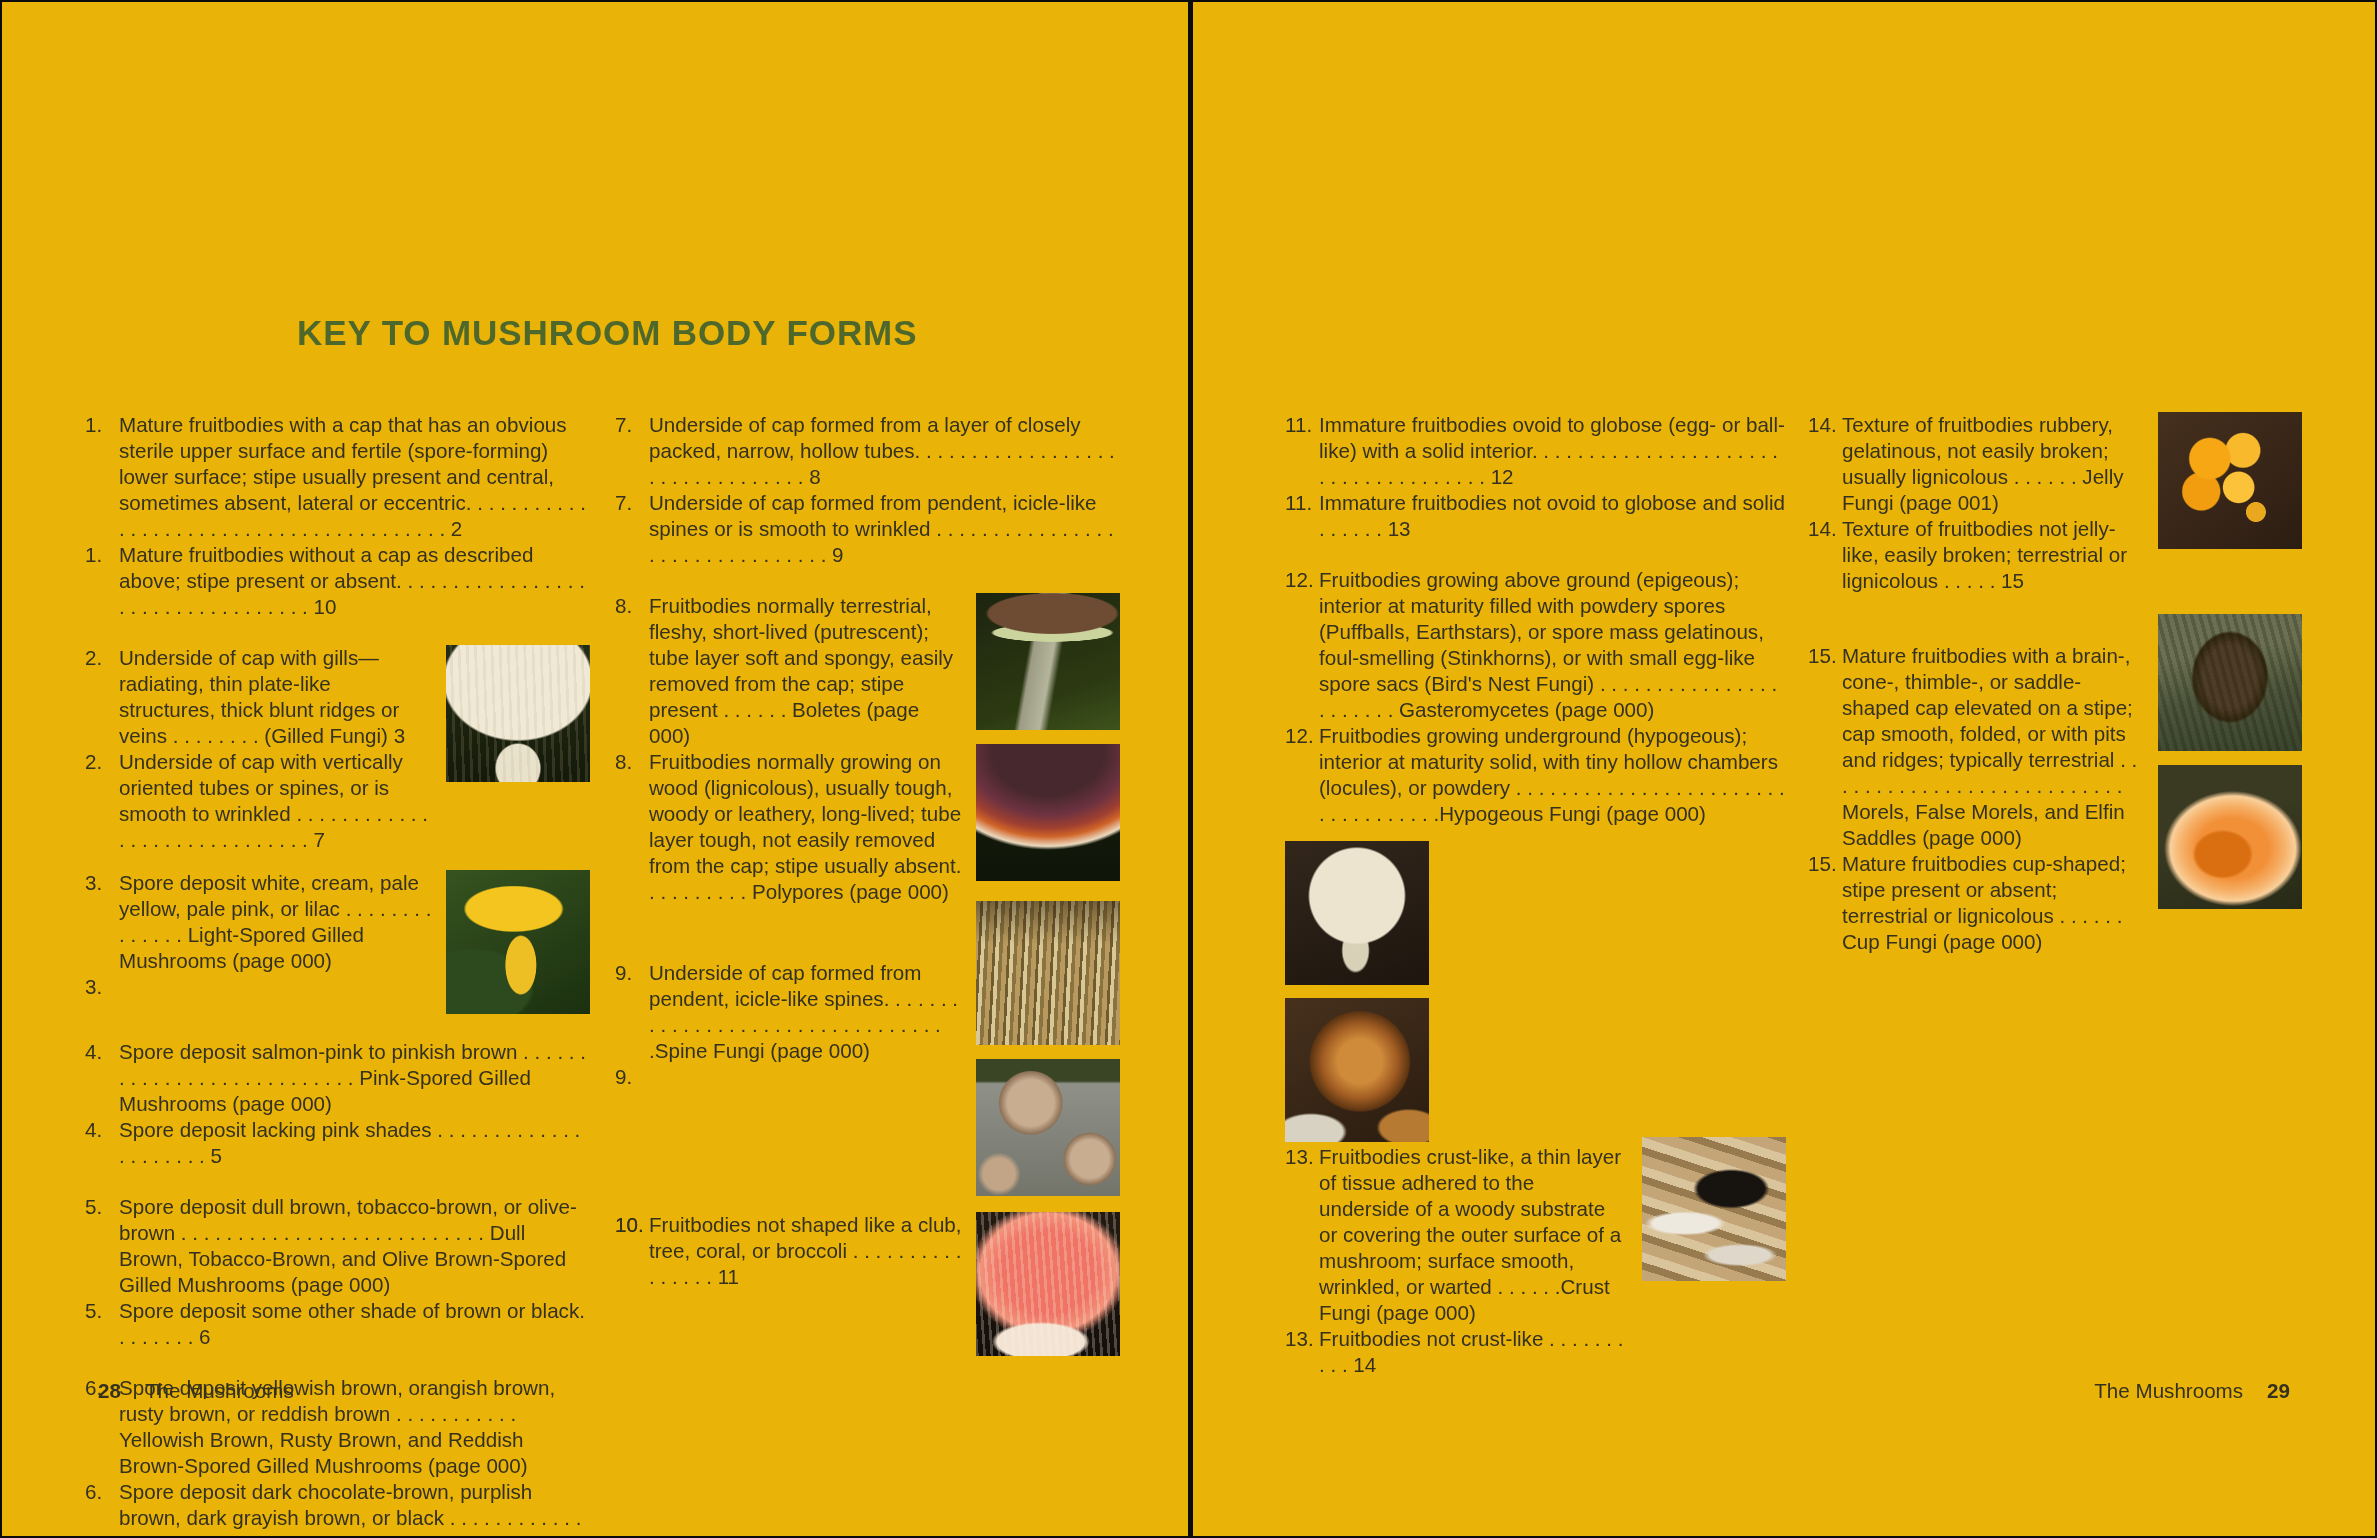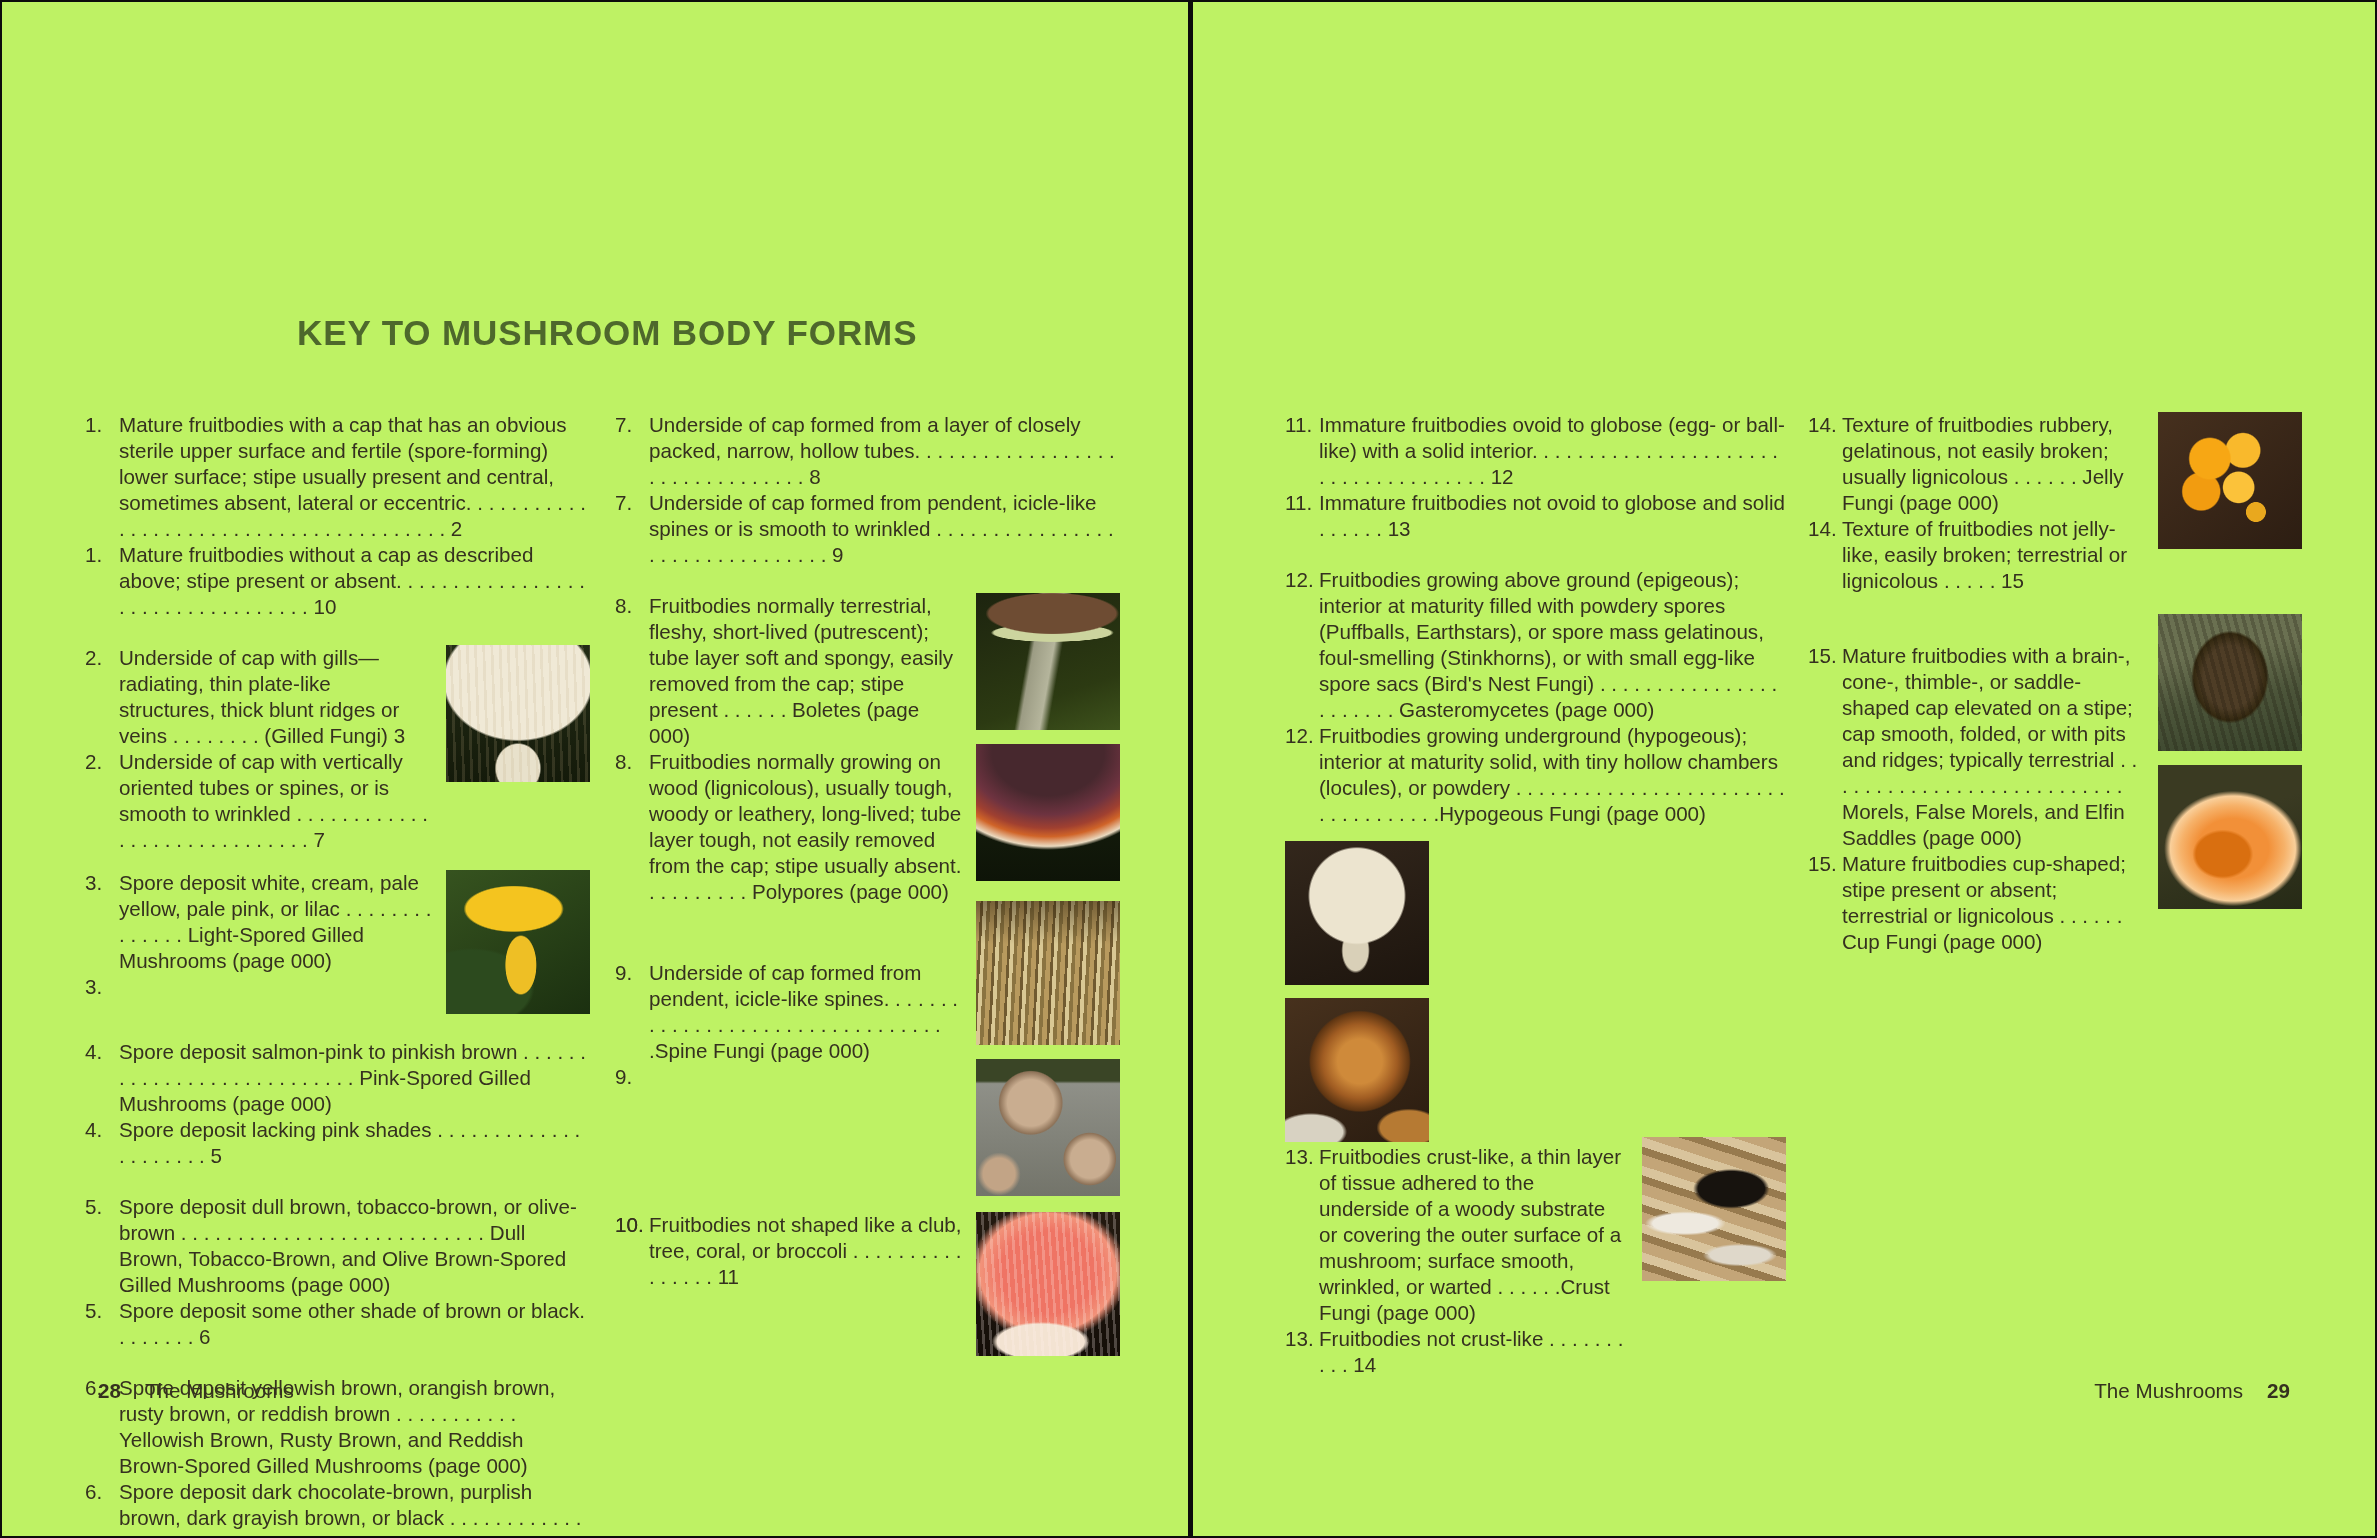--- a/index.html
+++ b/index.html
@@ -1,18 +1,18 @@
 <!DOCTYPE html>
 <html style="font-size:14.6px"><head>
 <meta charset="utf-8">
 <style>
   html,body { margin:0; padding:0; background:#888; }
   .spread {
     position:relative; width:2377px; height:1538px;
-    background:#bef264; overflow:hidden;
+    background:#eab308; overflow:hidden;
     border:2.7px solid #0c0c0c; box-sizing:border-box;
     font-family:"Liberation Sans", sans-serif;
     color:#35311f;
   }
   .spine { position:absolute; left:1186px; top:0; width:4.6px; height:1538px; background:#0c0c0c; }
   .title {
     position:absolute; left:295px; top:311px; margin:0;
     font-size:35px; font-weight:bold; letter-spacing:0.9px; color:#4e682c;
   }
   .col { position:absolute; top:410px; }
@@ -207,21 +207,21 @@
       </div>
       <div class="photos up8">
         <div class="ph ph-crust tall" title="Mottled tan, white, and black crust fungus layer"></div>
       </div>
     </div>
   </div>
 
   <div class="col col-d">
     <div class="block mid group">
       <div class="texts">
-        <div class="entry"><span class="num">14.</span><span class="txt">Texture of fruitbodies rubbery, gelatinous, not easily broken; usually lignicolous . . . . . . Jelly Fungi (page 000)</span></div>
+        <div class="entry"><span class="num">14.</span><span class="txt">Texture of fruitbodies rubbery, gelatinous, not easily broken; usually lignicolous . . . . . . Jelly Fungi (page 001)</span></div>
         <div class="entry"><span class="num">14.</span><span class="txt">Texture of fruitbodies not jelly-like, easily broken; terrestrial or lignicolous . . . . . 15</span></div>
       </div>
       <div class="photos">
         <div class="ph ph-jelly" title="Orange gelatinous jelly fungus on dark twigs"></div>
       </div>
     </div>
     <div class="block group">
       <div class="texts">
         <div class="entry"><span class="num">15.</span><span class="txt">Mature fruitbodies with a brain-, cone-, thimble-, or saddle-shaped cap elevated on a stipe; cap smooth, folded, or with pits and ridges; typically terrestrial . . . . .  . . . . . . . . . . . . . . . . . . . . . . Morels, False Morels, and Elfin Saddles (page 000)</span></div>
         <div class="entry"><span class="num">15.</span><span class="txt">Mature fruitbodies cup-shaped; stipe present or absent; terrestrial or lignicolous  . . . . . . Cup Fungi (page 000)</span></div>

